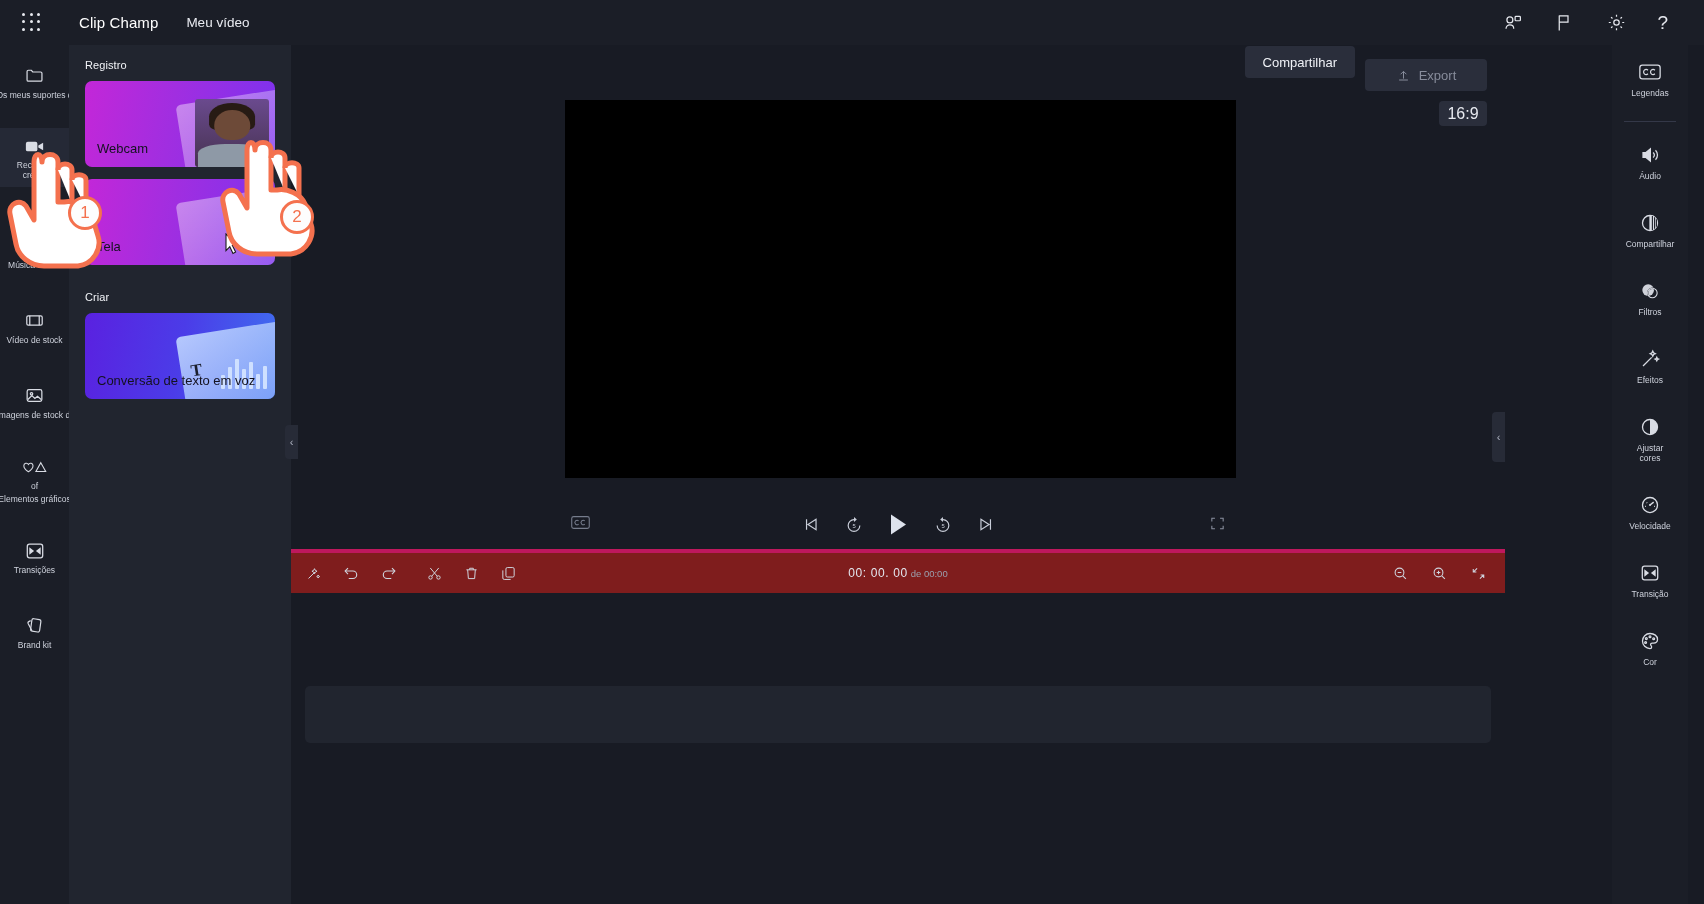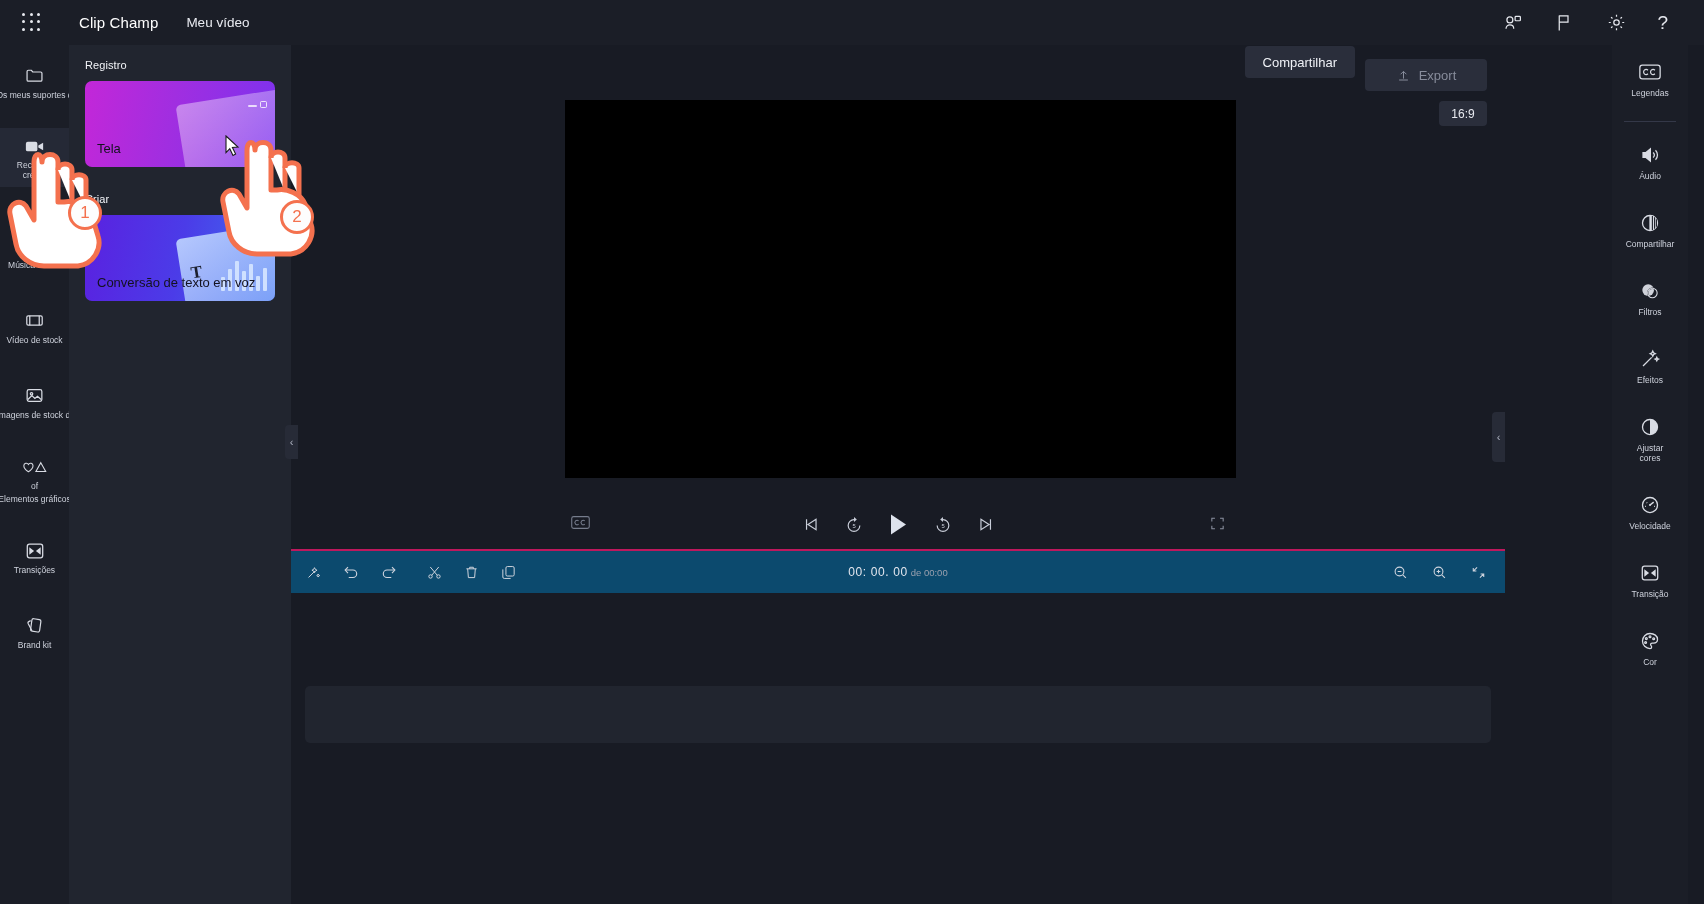--- a/index.html
+++ b/index.html
@@ -124,21 +124,21 @@
     background: #2a2e3b; color:#f0f2f7; font-size:13px; border:none; border-radius:4px;
     cursor:pointer; display:flex; align-items:center;
   }
   .btn-export {
     position:absolute; right: 18px; top: 14px; height: 32px; width: 122px;
     background: #2a2e3b; color:#878c9b; font-size:13px; border:none; border-radius:4px;
     cursor:pointer; display:flex; align-items:center; justify-content:center; gap:8px;
   }
   .ratio-badge {
     position:absolute; right: 18px; top: 56px; width: 48px; height: 25px;
-    background:#2a2e3b; border-radius:4px; color:#e8eaf0; font-size:12px;
+    background:#2a2e3b; border-radius:4px; color:#e8eaf0; font-size:16px;
     display:flex; align-items:center; justify-content:center; cursor:pointer;
   }
   .preview {
     position:absolute; left: 274px; top: 55px; width: 671px; height: 378px;
     background:#000000;
   }
 
   
   .playbar { position:absolute; left:0; top: 460px; width: 1214px; height: 44px; }
   .cc-btn { position:absolute; left: 280px; top: 10px; color:#757c8c; cursor:pointer; }
@@ -146,22 +146,22 @@
     position:absolute; left:0; right:0; top:8px; display:flex; justify-content:center;
     align-items:center; gap: 24px;
   }
   .pb-ic { color:#c9ced9; cursor:pointer; display:flex; align-items:center; justify-content:center; }
   .pb-ic.play { color:#dde2ec; }
   .fs-btn { position:absolute; left: 918px; top: 10px; color:#8b91a1; cursor:pointer; }
 
   
   .tl-toolbar {
     position:absolute; left:291px; top: 549px; width: 1214px; height: 44px;
-    background:#0c4a6e; display:flex; align-items:center;
-    border-top:2px solid #be185d;
+    background:#7f1d1d; display:flex; align-items:center;
+    border-top:4px solid #be185d;
   }
   .tlt-left { display:flex; align-items:center; gap: 20px; margin-left: 14px; }
   .tlt-ic { color:#cfd4de; cursor:pointer; display:flex; align-items:center; justify-content:center; }
   .tlt-time {
     position:absolute; left:0; right:0; text-align:center; pointer-events:none;
     font-size: 12px; color:#e3e6ee; font-family:"Liberation Sans", sans-serif;
   }
   .tlt-time .cur { letter-spacing: .6px; }
   .tlt-time .tot { color:#9aa0ae; font-size: 9.5px; margin-left: 3px; }
   .tlt-right { margin-left:auto; display:flex; align-items:center; gap: 22px; margin-right: 18px; }
@@ -328,20 +328,31 @@
         </svg>
       </div>
       <div class="rail-lb">Brand kit</div>
     </div>
   </div>
 
   <div class="panel">
     <div class="panel-h">Registro</div>
 
 
+    <div class="card g2">
+      <div class="thumbshape"></div>
+      <div class="face face-b">
+        <div class="facebg">
+            <div class="hair"></div>
+            <div class="head"></div>
+            <div class="body2"></div>
+          </div>
+      </div>
+      <div class="card-lb">Webcam</div>
+    </div>
 
     <div class="card g3">
       <div class="thumbshape"></div>
       <div class="dots">
           <div class="dash"></div>
         </div>
       <div class="sq"></div>
       <div class="card-lb">Tela</div>
       <svg class="mousecur" style="right:34px; bottom:10px;" width="17" height="22" viewBox="0 0 17 22">
         <path d="M2 1l12 11-5.6.5 3.2 6.6-2.6 1.3-3.2-6.7L2 17.6z" fill="#ffffff" stroke="#1b1b1b" stroke-width="1.1"></path>

